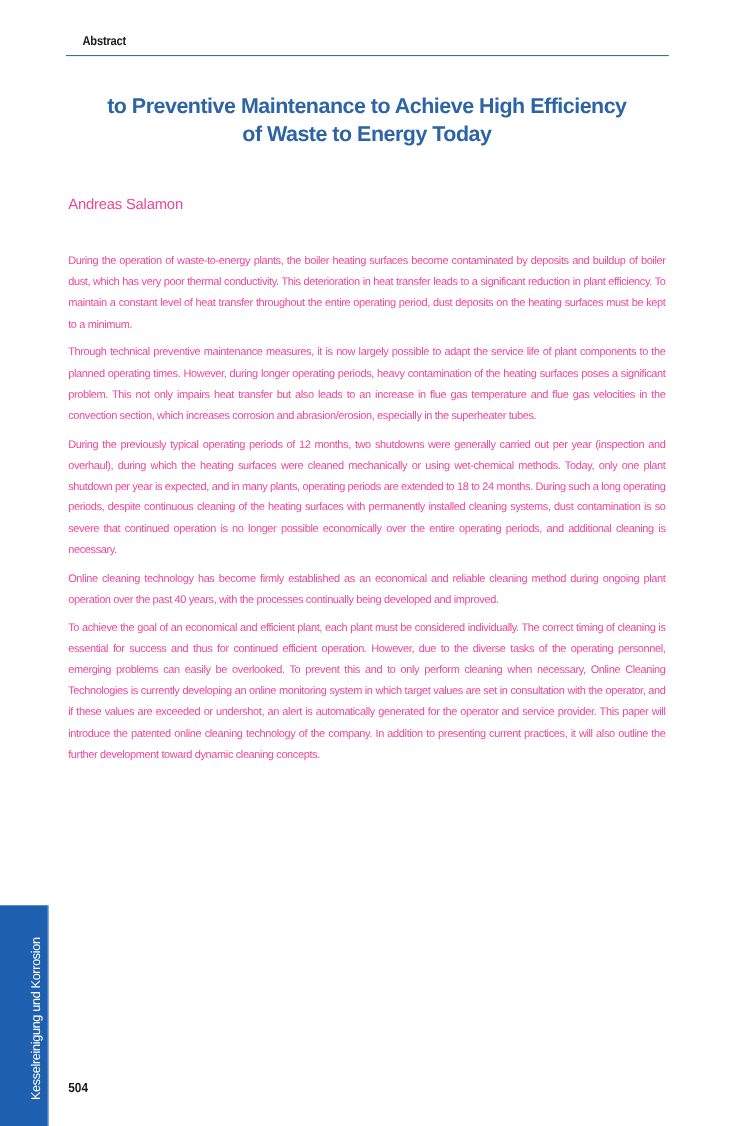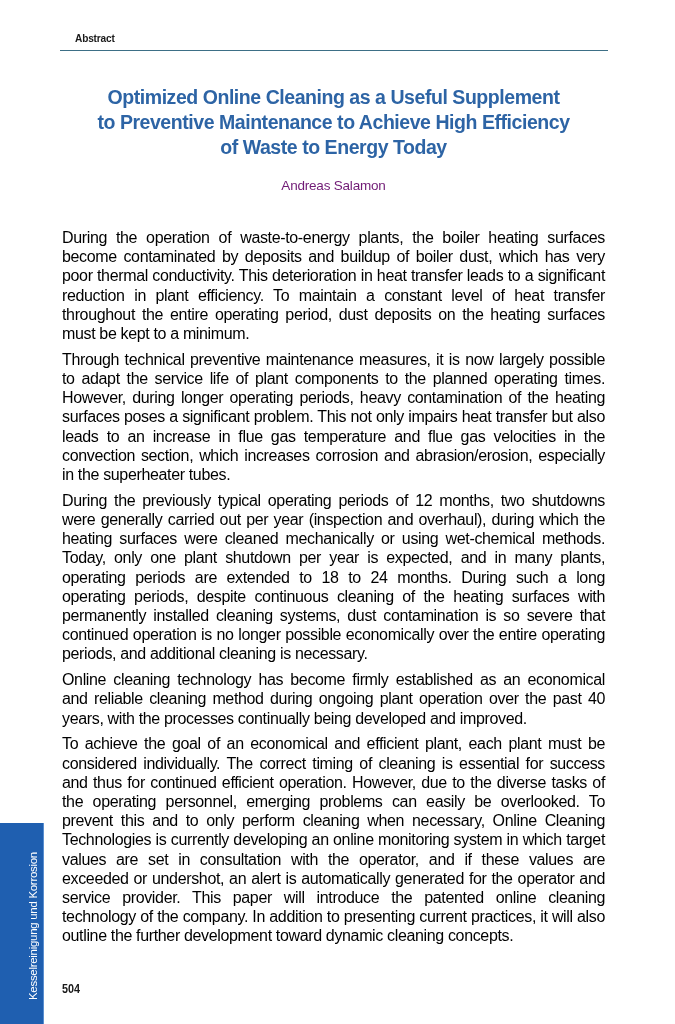--- a/index.html
+++ b/index.html
@@ -50,34 +50,33 @@
     }
     .title .tline {
       display: block;
       white-space: nowrap;
     }
     .author {
       position: absolute;
       left: 62px;
       top: 178px;
       width: 543px;
-      text-align: center;
       font-size: 13.5px;
-      color: #701a75;
+      color: #ec4899;
       letter-spacing: -0.2px;
     }
     .body-text {
       position: absolute;
       left: 62px;
       top: 228px;
       width: 543px;
       font-family: "Liberation Sans", sans-serif;
-      font-size: 16px;
+      font-size: 10px;
       line-height: 19.2px;
-      color: #000000;
+      color: #ec4899;
       letter-spacing: -0.35px;
     }
     .body-text p {
       margin: 0 0 6.6px 0;
       text-align: justify;
       hyphens: manual;
     }
     .side-tab {
       position: absolute;
       left: 0;
@@ -110,21 +109,20 @@
       transform-origin: left center;
     }
   </style>
 </head>
 <body>
 
 <div class="running-head">Abstract</div>
 <div class="head-rule"></div>
 
 <h1 class="title" style="margin:0;">
-  <span class="tline">Optimized Online Cleaning as a Useful Supplement</span>
   <span class="tline">to Preventive Maintenance to Achieve High Efficiency</span>
   <span class="tline">of Waste to Energy Today</span>
 </h1>
 
 <div class="author">Andreas Salamon</div>
 
 <div class="body-text">
   <p>During the operation of waste-to-energy plants, the boiler heating surfaces become contaminated by deposits and buildup of boiler dust, which has very poor thermal conductivity. This deterioration in heat transfer leads to a significant reduction in plant efficiency. To maintain a constant level of heat transfer throughout the entire operating period, dust deposits on the heating surfaces must be kept to a minimum.</p>
   <p>Through technical preventive maintenance measures, it is now largely possible to adapt the service life of plant components to the planned operating times. However, during longer operating periods, heavy contamination of the heating surfaces poses a significant problem. This not only impairs heat transfer but also leads to an increase in flue gas temperature and flue gas velocities in the convection section, which increases corrosion and abrasion/erosion, especially in the superheater tubes.</p>
   <p>During the previously typical operating periods of 12 months, two shutdowns were generally carried out per year (inspection and overhaul), during which the heating sur­faces were cleaned mechanically or using wet-chemical methods. Today, only one plant shutdown per year is expected, and in many plants, operating periods are extended to 18 to 24 months. During such a long operating periods, despite continuous cleaning of the heating surfaces with permanently installed cleaning systems, dust contamination is so severe that continued operation is no longer possible economically over the entire operating periods, and additional cleaning is necessary.</p>

